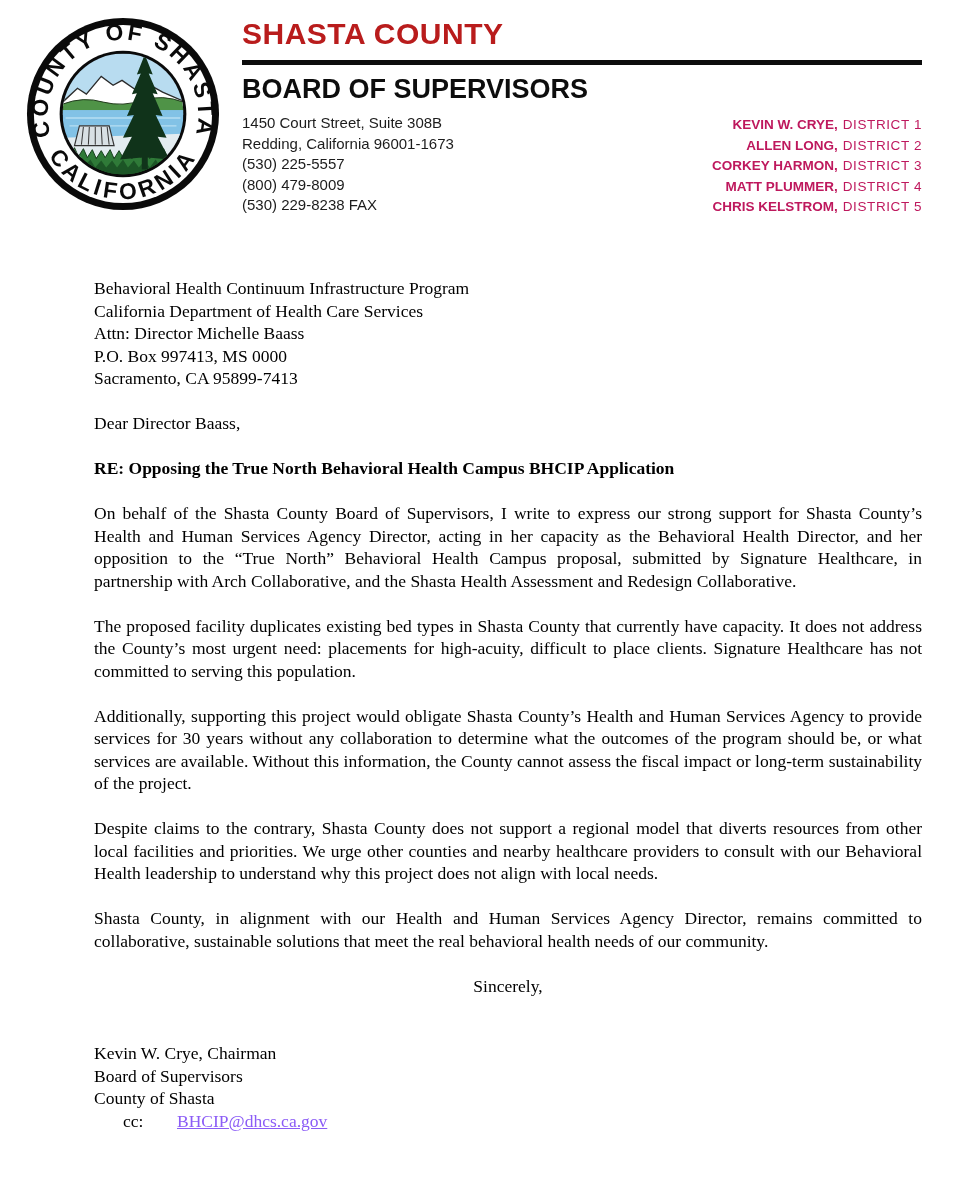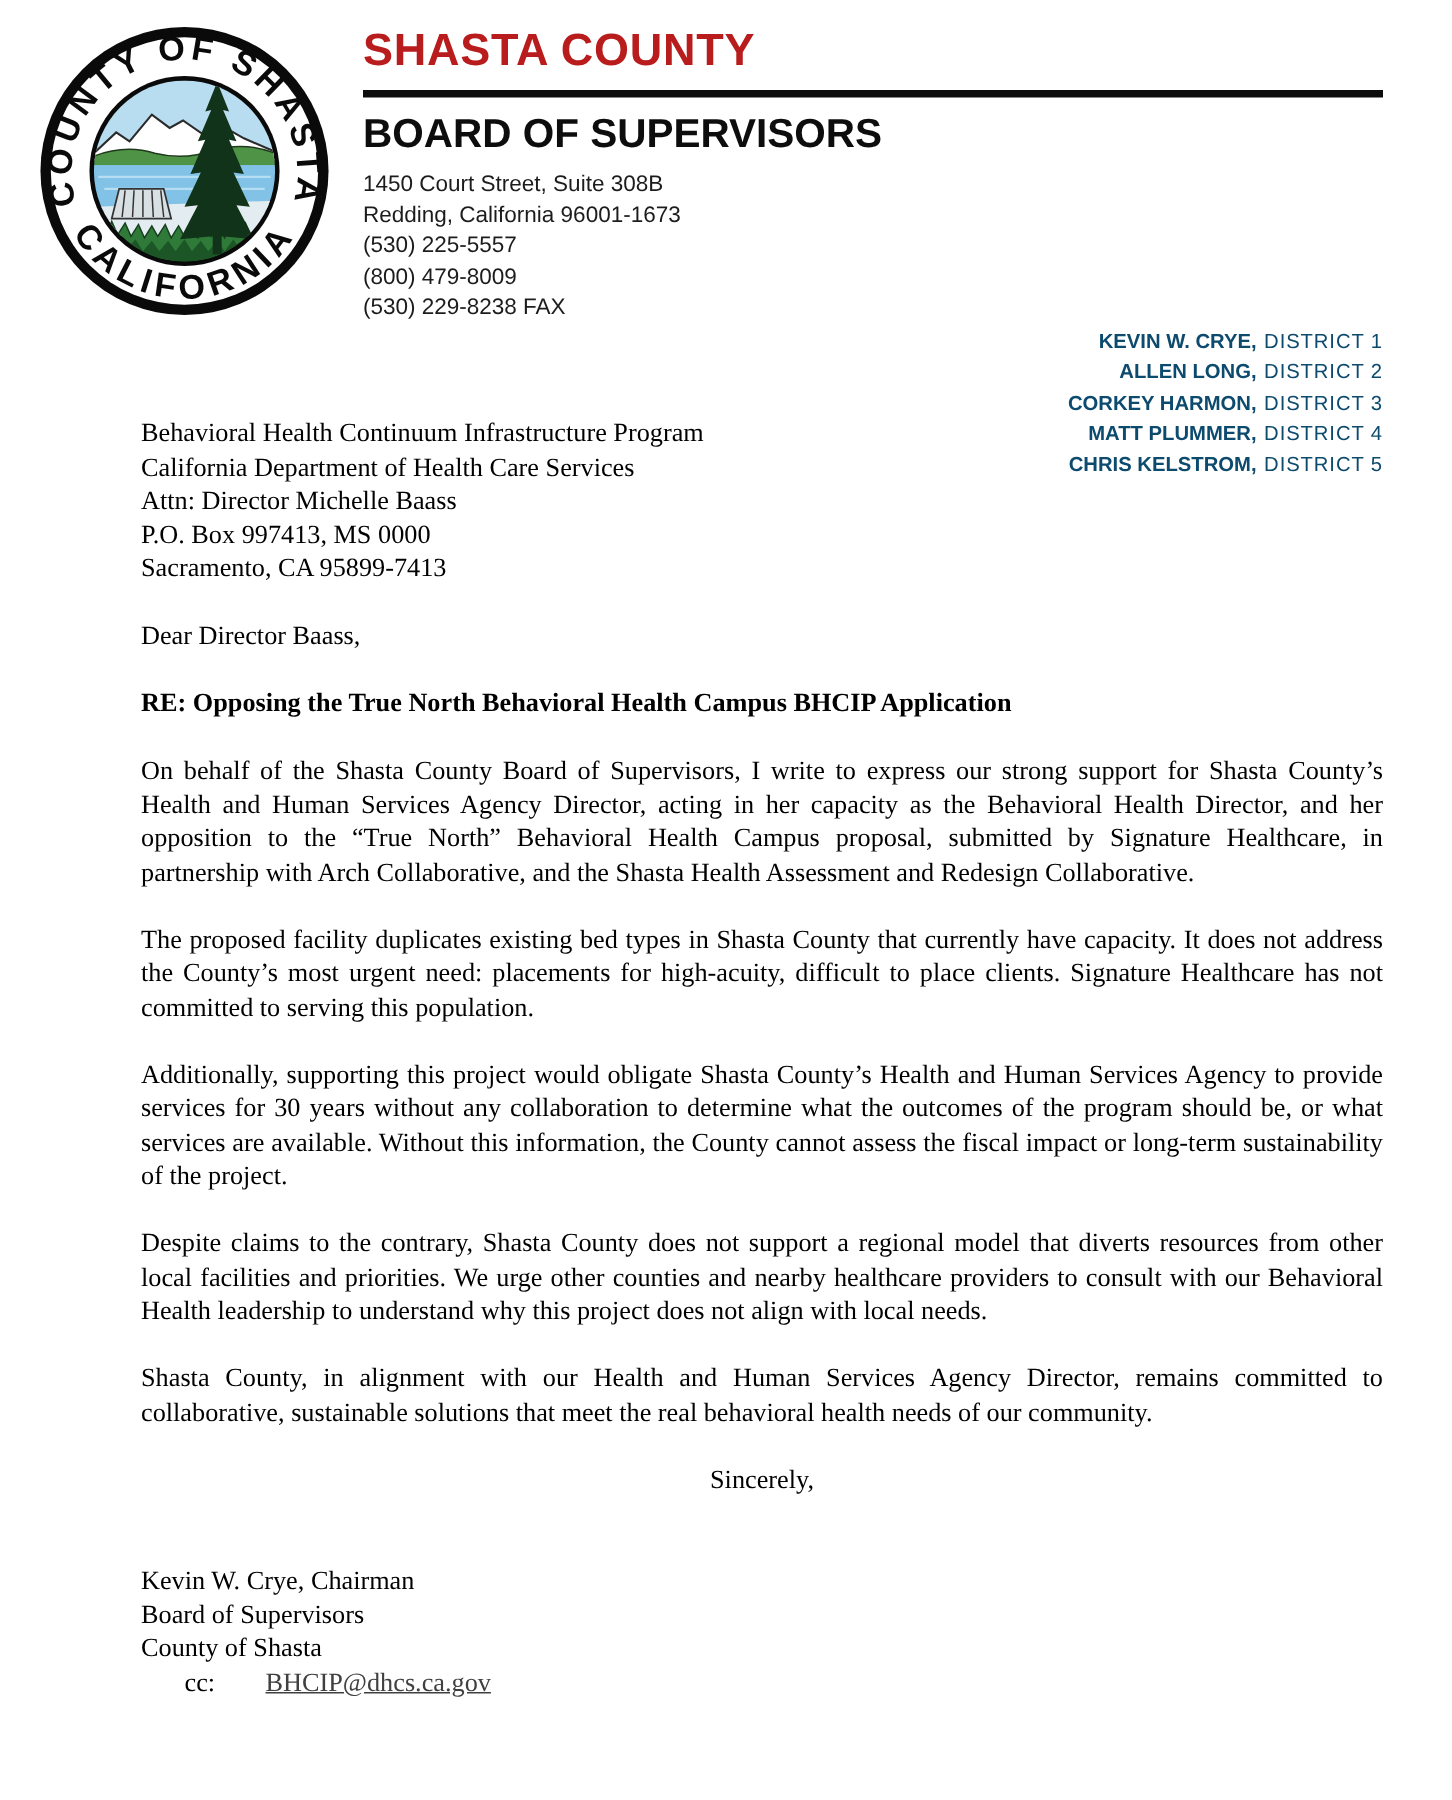--- a/index.html
+++ b/index.html
@@ -16,38 +16,38 @@
   #head{position:absolute;left:242px;top:12px;width:680px;}
   .hd-title{
     font-size:30px;font-weight:800;letter-spacing:0.5px;color:#b91c1c;
     line-height:44px;white-space:nowrap;
   }
   .hd-rule{height:5px;background:#0d0d0d;margin-top:4px;}
   .hd-subtitle{
     font-size:27px;font-weight:800;color:#0d0d0d;margin-top:9px;line-height:30px;
     white-space:nowrap;
   }
-  .hd-cols{display:flex;justify-content:space-between;margin-top:9px;flex-direction:column;}
+  .hd-cols{display:flex;justify-content:space-between;margin-top:9px;}
   .hd-address{font-size:15px;font-weight:500;color:#1c1c1c;line-height:20.5px;}
-  .hd-sups{font-size:13.5px;color:#0c4a6e;line-height:20.5px;text-align:right;padding-top:2px;}
+  .hd-sups{font-size:13.5px;color:#be185d;line-height:20.5px;text-align:right;padding-top:2px;}
   .sup-name{font-weight:800;}
   .sup-district{font-weight:400;letter-spacing:0.6px;margin-left:5px;}
   
   #letter{
     position:absolute;left:94px;top:277px;width:828px;
     font-family:"Liberation Serif","DejaVu Serif",serif;
     font-size:17.5px;line-height:22.5px;color:#000;
   }
   .blk{margin:0 0 22.5px 0;}
   .re-line{font-weight:700;}
   .para{text-align:justify;margin-top:20px;}
   .closing{margin-bottom:45px;text-align:center;}
   .cc-row{display:flex;}
   .cc-label{width:54px;margin-left:29px;}
-  .cc-link{color:#404040;text-decoration:underline;cursor:pointer;}
+  .cc-link{color:#8b5cf6;text-decoration:underline;cursor:pointer;}
 </style>
 </head>
 <body>
 
 <div id="page">
 
   <svg id="seal" viewBox="0 0 200 200" aria-hidden="true">
     <circle cx="100" cy="100" r="97" fill="#0a0a0a"></circle>
     <circle cx="100" cy="100" r="90" fill="#ffffff"></circle>
     <circle cx="100" cy="100" r="64" fill="#0a0a0a"></circle>

